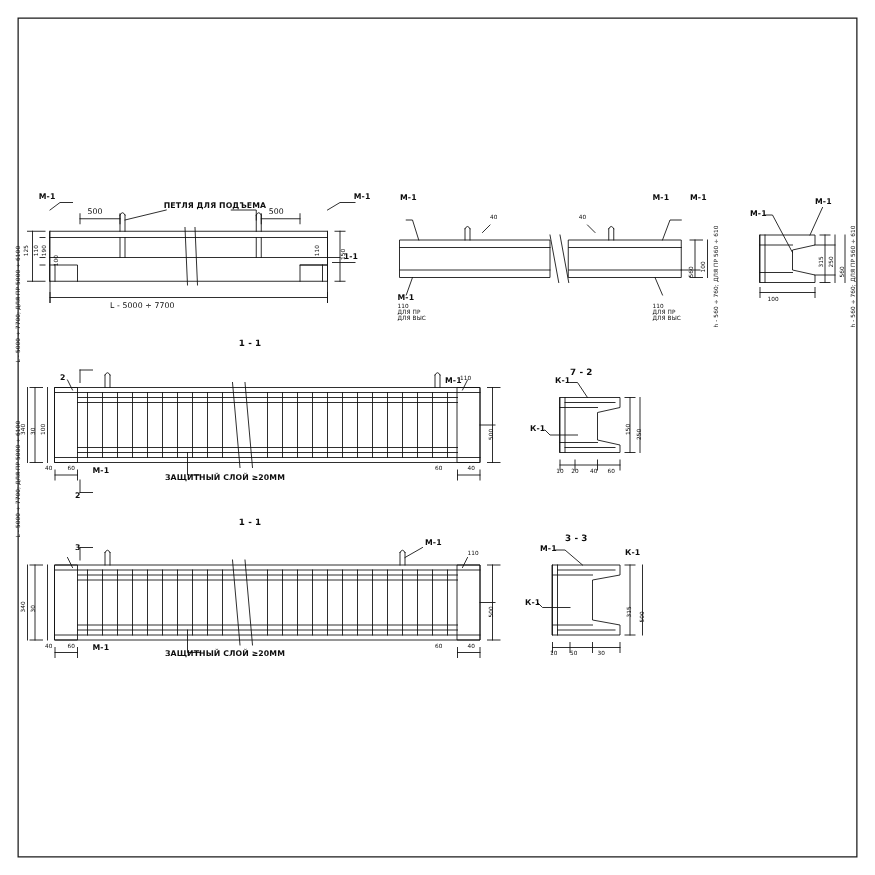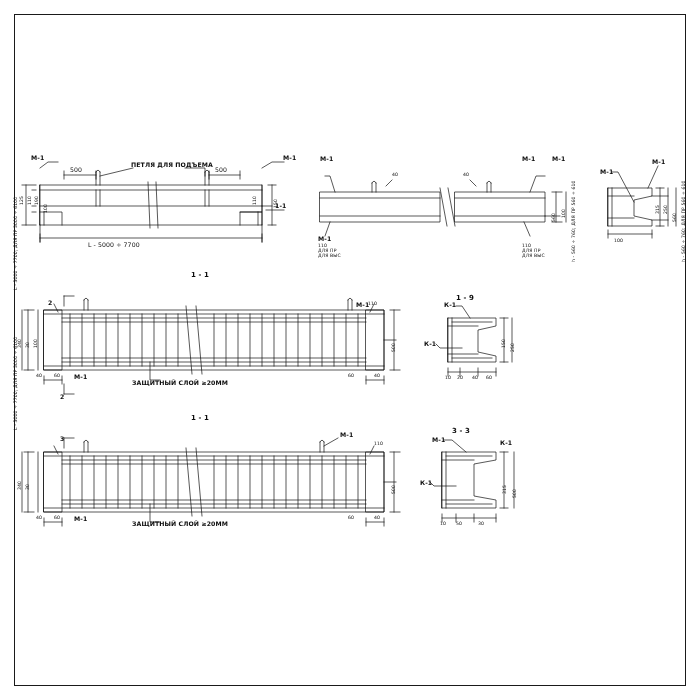--- a/index.html
+++ b/index.html
@@ -304,21 +304,21 @@
   <div class="lbl xs" style="left:36px; top:374px;">40</div>
   <div class="lbl xs" style="left:54px; top:374px;">60</div>
   <div class="lbl xs rot90" style="left:18px; top:348px;">340</div>
   <div class="lbl xs rot90" style="left:26px; top:348px;">30</div>
   <div class="lbl xs rot90" style="left:34px; top:348px;">100</div>
   <div class="lbl xs" style="left:348px; top:374px;">60</div>
   <div class="lbl xs" style="left:374px; top:374px;">40</div>
   <div class="lbl xs rot90" style="left:392px; top:352px;">500</div>
   <div class="lbl xs" style="left:368px; top:302px;">110</div>
 
-  <div class="lbl b md" style="left:456px; top:295px;">1 - 9</div>
+  <div class="lbl b md" style="left:456px; top:295px;">7 - 2</div>
   <div class="lbl b" style="left:444px; top:302px;">К-1</div>
   <div class="lbl b" style="left:424px; top:341px;">К-1</div>
   <div class="lbl xs" style="left:445px; top:376px;">10</div>
   <div class="lbl xs" style="left:457px; top:376px;">20</div>
   <div class="lbl xs" style="left:472px; top:376px;">40</div>
   <div class="lbl xs" style="left:486px; top:376px;">60</div>
   <div class="lbl xs rot90" style="left:502px; top:348px;">150</div>
   <div class="lbl xs rot90" style="left:511px; top:352px;">250</div>
 
   <div class="lbl b md" style="left:452px; top:428px;">3 - 3</div>

